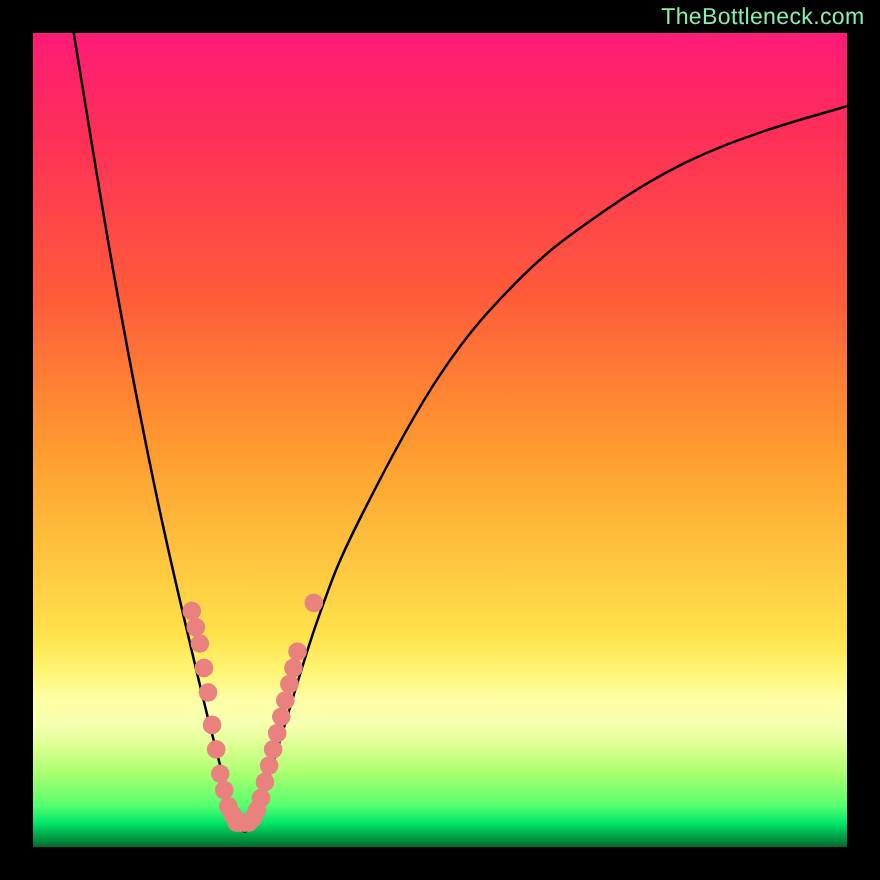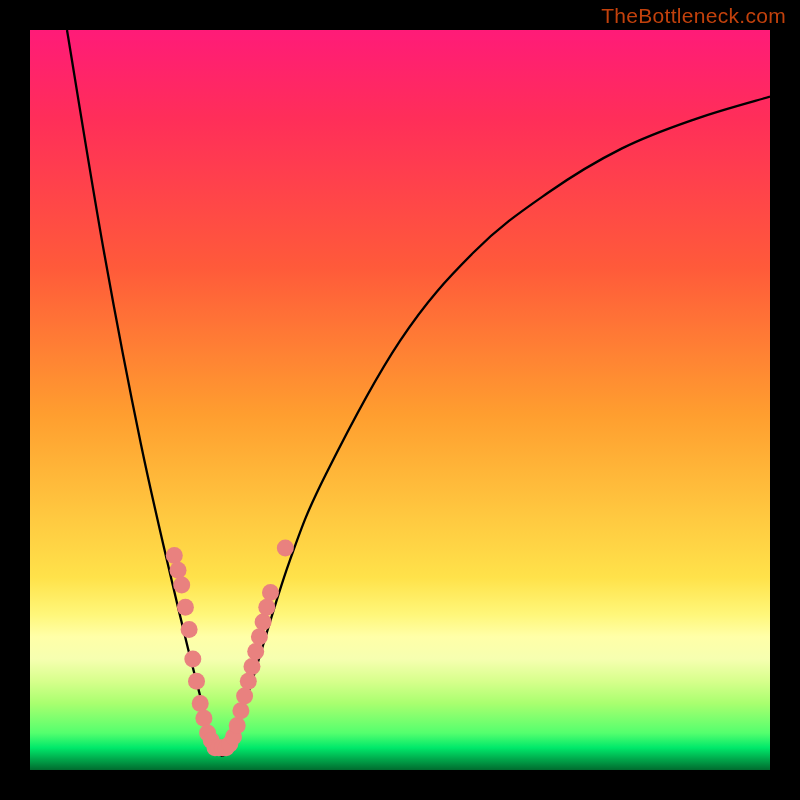--- a/index.html
+++ b/index.html
@@ -13,21 +13,21 @@
   .frame {
     width: 800px;
     height: 800px;
     background: #000;
     position: relative;
   }
   .watermark {
     position: absolute;
     top: 4px;
     right: 14px;
-    color: #c2410c;
+    color: #86efac;
     font-size: 21px;
     font-weight: 500;
     letter-spacing: 0.3px;
     z-index: 10;
   }
   .plot-area {
     position: absolute;
     left: 30px;
     top: 30px;
     width: 740px;

